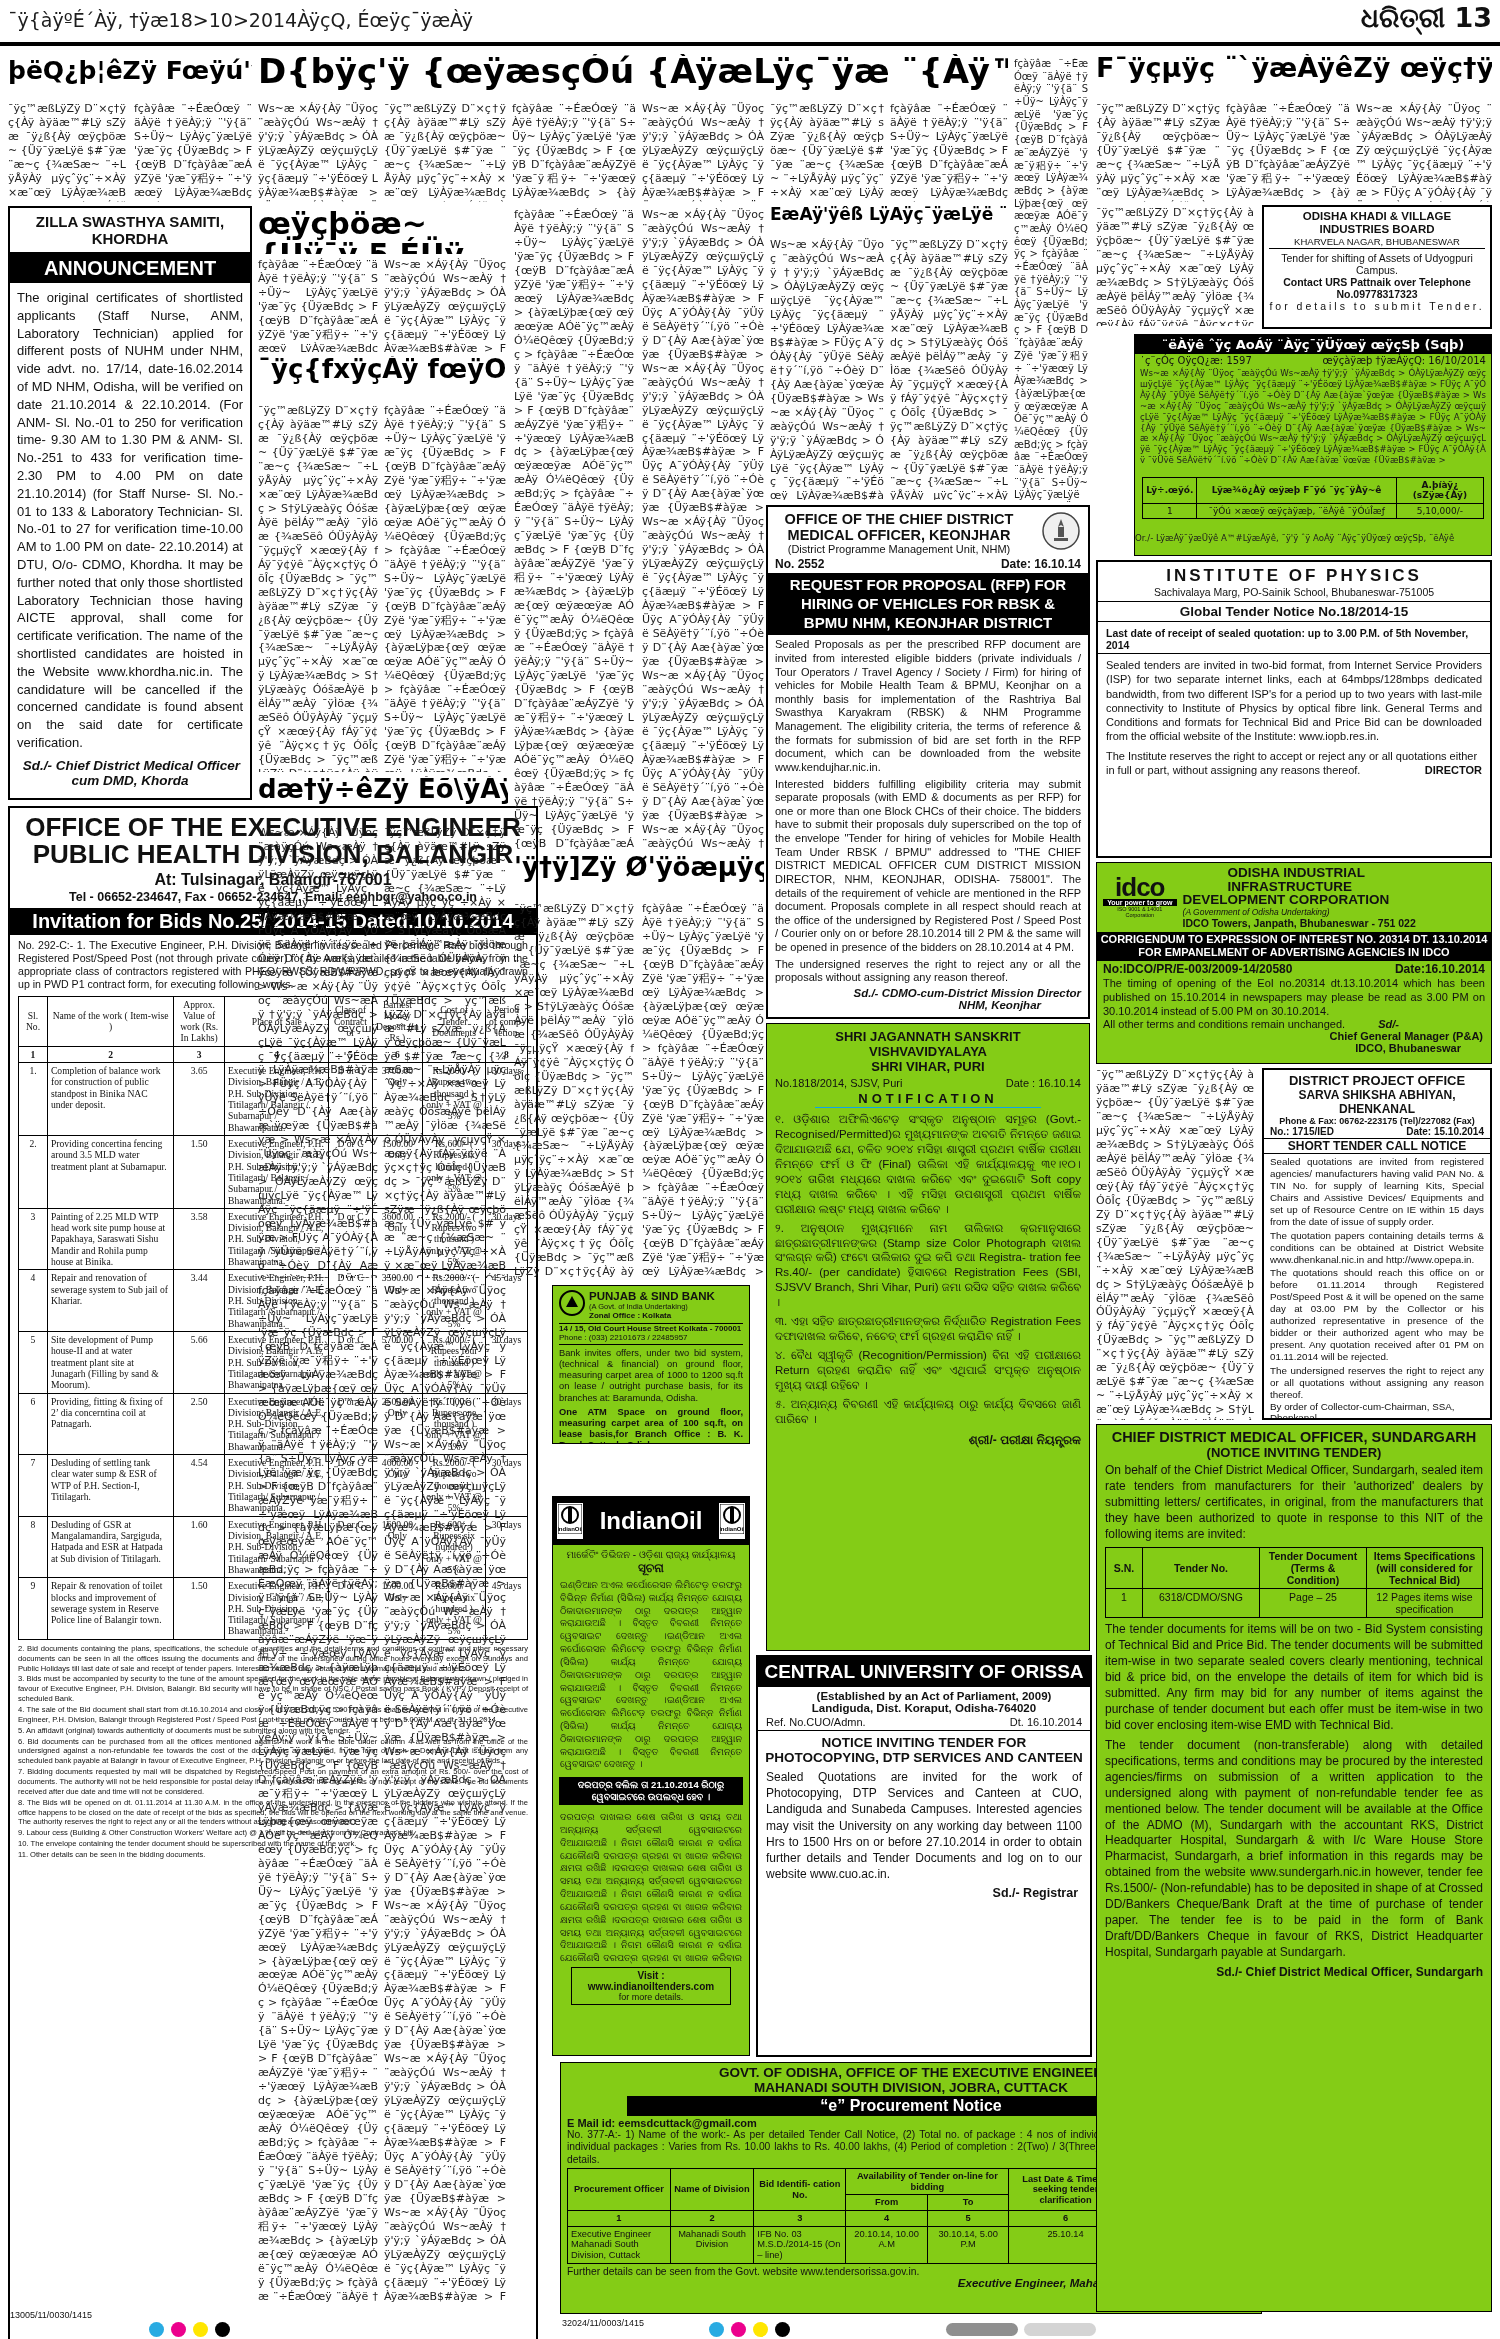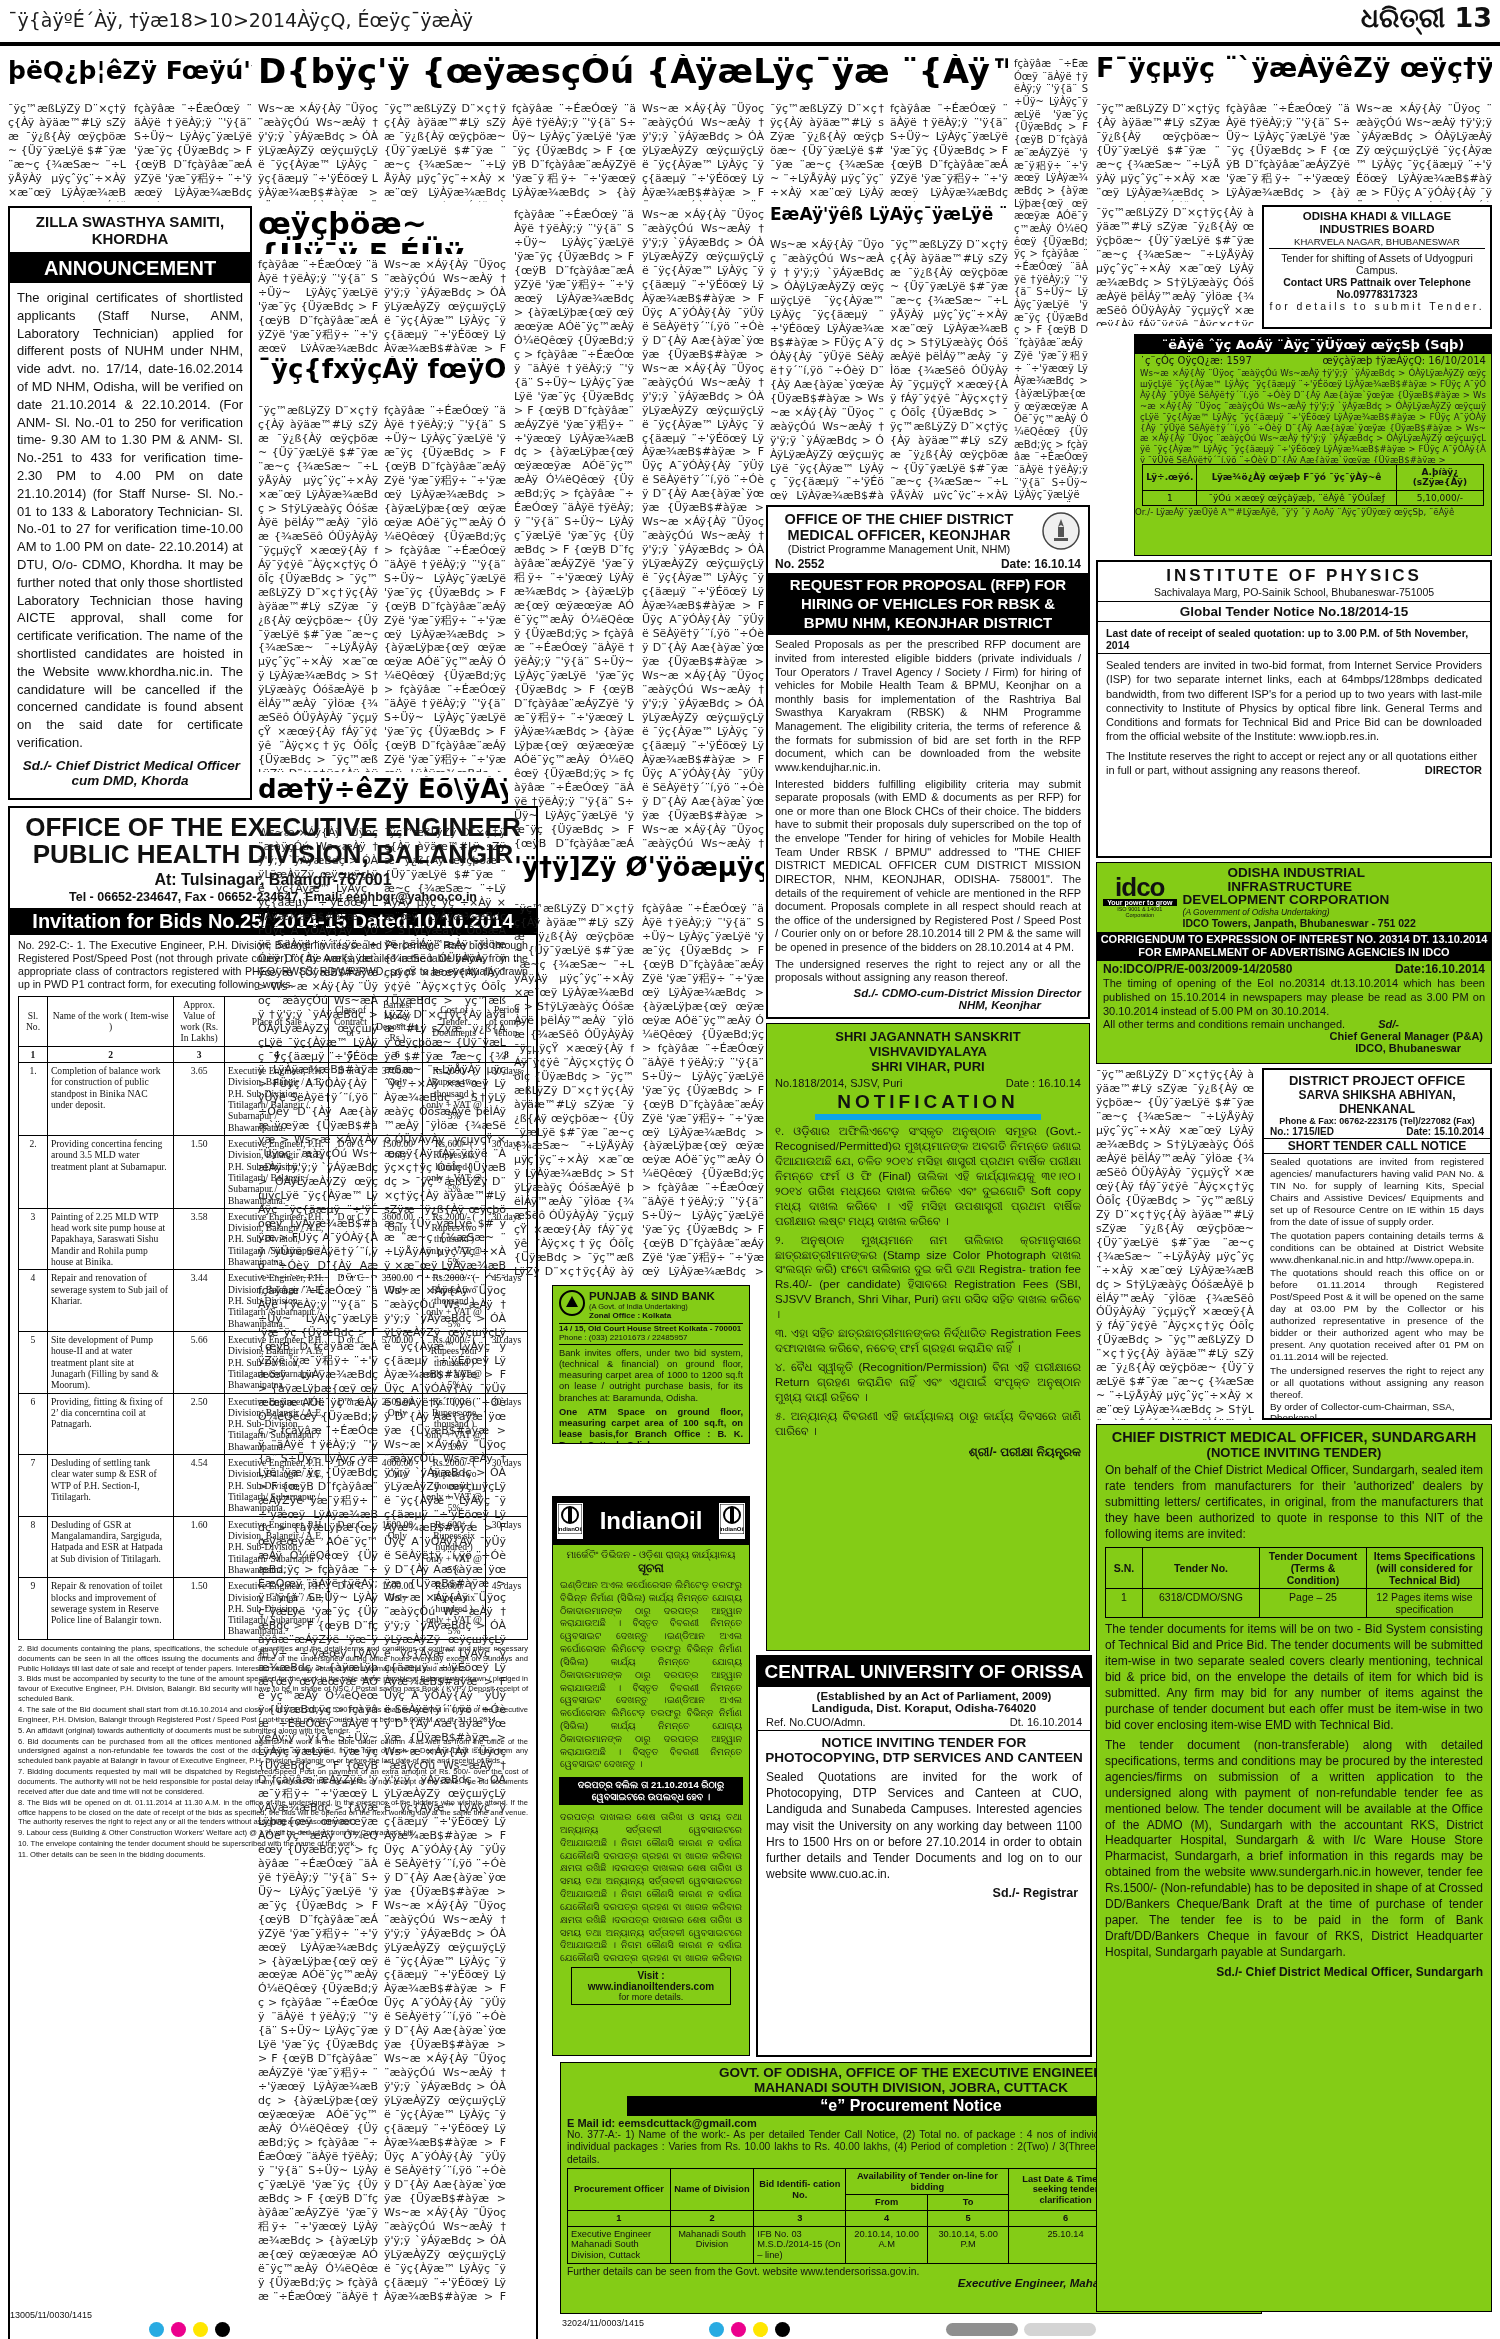--- a/index.html
+++ b/index.html
@@ -315,21 +315,21 @@
     <div class="rt sign" style="font-size:11.5px;padding-right:40px;">NHM, Keonjhar</div>
   </div>
 
   <div class="abs box1" style="left:766px;top:1023px;width:324px;height:628px;padding:5px 8px;">
     <div class="ctr b" style="font-size:13px;">SHRI JAGANNATH SANSKRIT VISHVAVIDYALAYA</div>
     <div class="ctr b" style="font-size:13px;">SHRI VIHAR, PURI</div>
     <div style="display:flex;justify-content:space-between;font-size:11px;margin-top:3px;">
       <span>No.1818/2014, SJSV, Puri</span>
       <span>Date : 16.10.14</span>
     </div>
-    <div class="ctr b" style="font-size:19px;letter-spacing:4px;border-bottom:6px solid #0ea5e9;margin:2px 40px;padding-bottom:1px;">NOTIFICATION</div>
+    <div class="ctr b" style="font-size:13px;letter-spacing:4px;border-bottom:1px solid #0ea5e9;margin:2px 40px;padding-bottom:1px;">NOTIFICATION</div>
     <div class="jus" style="font-size:11.5px;line-height:1.3;margin-top:4px;">୧. ଓଡ଼ିଶାର ଅଫିଲିଏଟେଡ଼ ସଂସ୍କୃତ ଅନୁଷ୍ଠାନ ସମୂହର (Govt.-Recognised/Permitted)ର ମୁଖ୍ୟମାନଙ୍କ ଅବଗତି ନିମନ୍ତେ ଜଣାଇ ଦିଆଯାଉଅଛି ଯେ, ଚଳିତ ୨୦୧୪ ମସିହା ଶାସ୍ତ୍ରୀ ପ୍ରଥମ ବାର୍ଷିକ ପରୀକ୍ଷା ନିମନ୍ତେ ଫର୍ମ ଓ ଫି (Final) ତାଲିକା ଏହି କାର୍ଯ୍ୟାଳୟକୁ ୩୧।୧୦।୨୦୧୪ ତାରିଖ ମଧ୍ୟରେ ଦାଖଲ କରିବେ ଏବଂ ଦୁଇଗୋଟି Soft copy ମଧ୍ୟ ଦାଖଲ କରିବେ । ଏହି ମସିହା ଉପଶାସ୍ତ୍ରୀ ପ୍ରଥମ ବାର୍ଷିକ ପରୀକ୍ଷାର ଲଷ୍ଟ ମଧ୍ୟ ଦାଖଲ କରିବେ ।</div>
     <div class="jus" style="font-size:11.5px;line-height:1.3;margin-top:4px;">୨. ଅନୁଷ୍ଠାନ ମୁଖ୍ୟମାନେ ନାମ ତାଲିକାର କ୍ରମାନୁସାରେ ଛାତ୍ରଛାତ୍ରୀମାନଙ୍କର (Stamp size Color Photograph ଦାଖଲ ସଂଲଗ୍ନ କରି) ଫଟୋ ତାଲିକାର ଦୁଇ କପି ତଥା Registra- tration fee Rs.40/- (per candidate) ହିସାବରେ Registration Fees (SBI, SJSVV Branch, Shri Vihar, Puri) ଜମା ରସିଦ ସହିତ ଦାଖଲ କରିବେ ।</div>
     <div class="jus" style="font-size:11.5px;line-height:1.3;margin-top:4px;">୩. ଏହା ସହିତ ଛାତ୍ରଛାତ୍ରୀମାନଙ୍କର ନିର୍ଦ୍ଧାରିତ Registration Fees ଦଫାଦାଖଲ କରିବେ, ନଚେତ୍ ଫର୍ମ ଗ୍ରହଣ କରାଯିବ ନାହିଁ ।</div>
     <div class="jus" style="font-size:11.5px;line-height:1.3;margin-top:4px;">୪. ବୈଧ ସ୍ୱୀକୃତି (Recognition/Permission) ବିନା ଏହି ପରୀକ୍ଷାରେ Return ଗ୍ରହଣ କରାଯିବ ନାହିଁ ଏବଂ ଏଥିପାଇଁ ସଂପୃକ୍ତ ଅନୁଷ୍ଠାନ ମୁଖ୍ୟ ଦାୟୀ ରହିବେ ।</div>
     <div class="jus" style="font-size:11.5px;line-height:1.3;margin-top:4px;">୫. ଅନ୍ୟାନ୍ୟ ବିବରଣୀ ଏହି କାର୍ଯ୍ୟାଳୟ ଠାରୁ କାର୍ଯ୍ୟ ଦିବସରେ ଜାଣି ପାରିବେ ।</div>
     <div class="rt b" style="font-size:12px;margin-top:6px;">ଶ୍ରୀ/- ପରୀକ୍ଷା ନିୟନ୍ତ୍ରକ</div>
   </div>
 
   <div class="abs box" style="left:756px;top:1655px;width:336px;height:402px;padding:0 0 4px 0;">
     <div class="banner" style="font-size:19px;padding:4px 0;">CENTRAL UNIVERSITY OF ORISSA</div>
@@ -406,21 +406,21 @@
     <div class="ctr" style="font-size:10.5px;letter-spacing:3px;">for details to submit Tender.</div>
   </div>
 
   <div class="abs box1" style="left:1134px;top:334px;width:358px;height:222px;">
     <div class="banner" style="font-family:'DejaVu Sans',sans-serif;font-size:13px;padding:2px 0;">¨ëÀÿê ˆÿç AoÁÿ ¨Àÿç¯ÿÜÿœÿ œÿçSþ  (Sqþ)</div>
     <div style="display:flex;justify-content:space-between;font-family:'DejaVu Sans',sans-serif;font-size:10px;padding:1px 5px;">
       <span>˙ç¨çÓç OÿçQ¿æ: 1597</span>
       <span>œÿçàÿæþ †ÿæÀÿçQ: 16/10/2014</span>
     </div>
     <div class="gar" style="font-size:8.6px;padding:1px 5px;height:94px;">Ws~æ ×Áÿ{Àÿ ¨Üÿoç ¨æàÿçÓú Ws~æÀÿ †ÿ'ÿ;ÿ `ÿÁÿæBdç &gt; ÓÀÿLÿæÀÿZÿ œÿçшÿçLÿë ¯ÿç{Àÿæ™ LÿÀÿç ¯ÿç{äæµÿ ¨÷'ÿÉöœÿ LÿÀÿæ¾æB$#àÿæ &gt; FÜÿç A¯ÿÓÀÿ{Àÿ ¯ÿÜÿë SëÀÿë†ÿ´¨í‚ÿö ¨÷Óèÿ D¨{Àÿ Aæ{àÿæ`ÿœÿæ {ÜÿæB$#àÿæ &gt; Ws~æ ×Áÿ{Àÿ ¨Üÿoç ¨æàÿçÓú Ws~æÀÿ †ÿ'ÿ;ÿ `ÿÁÿæBdç &gt; ÓÀÿLÿæÀÿZÿ œÿçшÿçLÿë ¯ÿç{Àÿæ™ LÿÀÿç ¯ÿç{äæµÿ ¨÷'ÿÉöœÿ LÿÀÿæ¾æB$#àÿæ &gt; FÜÿç A¯ÿÓÀÿ{Àÿ ¯ÿÜÿë SëÀÿë†ÿ´¨í‚ÿö ¨÷Óèÿ D¨{Àÿ Aæ{àÿæ`ÿœÿæ {ÜÿæB$#àÿæ &gt; Ws~æ ×Áÿ{Àÿ ¨Üÿoç ¨æàÿçÓú Ws~æÀÿ †ÿ'ÿ;ÿ `ÿÁÿæBdç &gt; ÓÀÿLÿæÀÿZÿ œÿçшÿçLÿë ¯ÿç{Àÿæ™ LÿÀÿç ¯ÿç{äæµÿ ¨÷'ÿÉöœÿ LÿÀÿæ¾æB$#àÿæ &gt; FÜÿç A¯ÿÓÀÿ{Àÿ ¯ÿÜÿë SëÀÿë†ÿ´¨í‚ÿö ¨÷Óèÿ D¨{Àÿ Aæ{àÿæ`ÿœÿæ {ÜÿæB$#àÿæ &gt; </div>
-    <table class="stab" style="width:96%;margin:1px auto;font-family:'DejaVu Sans',sans-serif;font-size:9px;border-radius:15px;">
+    <table class="stab" style="width:96%;margin:14px auto;font-family:'DejaVu Sans',sans-serif;font-size:9px;border-radius:15px;">
       <tbody>
           <tr>
         <th style="width:34px;">Lÿ÷.œÿó.</th>
         <th>Lÿæ¾ö¿Àÿ œÿæþ F¯ÿó ¯ÿç¯ÿÀÿ~ê</th>
         <th style="width:80px;">A.þíàÿ¿ (sZÿæ{Àÿ)</th>
       </tr>
       <tr>
         <td>1</td>
         <td>¯ÿÓú ×æœÿ œÿçàÿæþ, ¨ëÀÿê ¯ÿÓúÎæƒ</td>
         <td>5,10,000/-</td>

